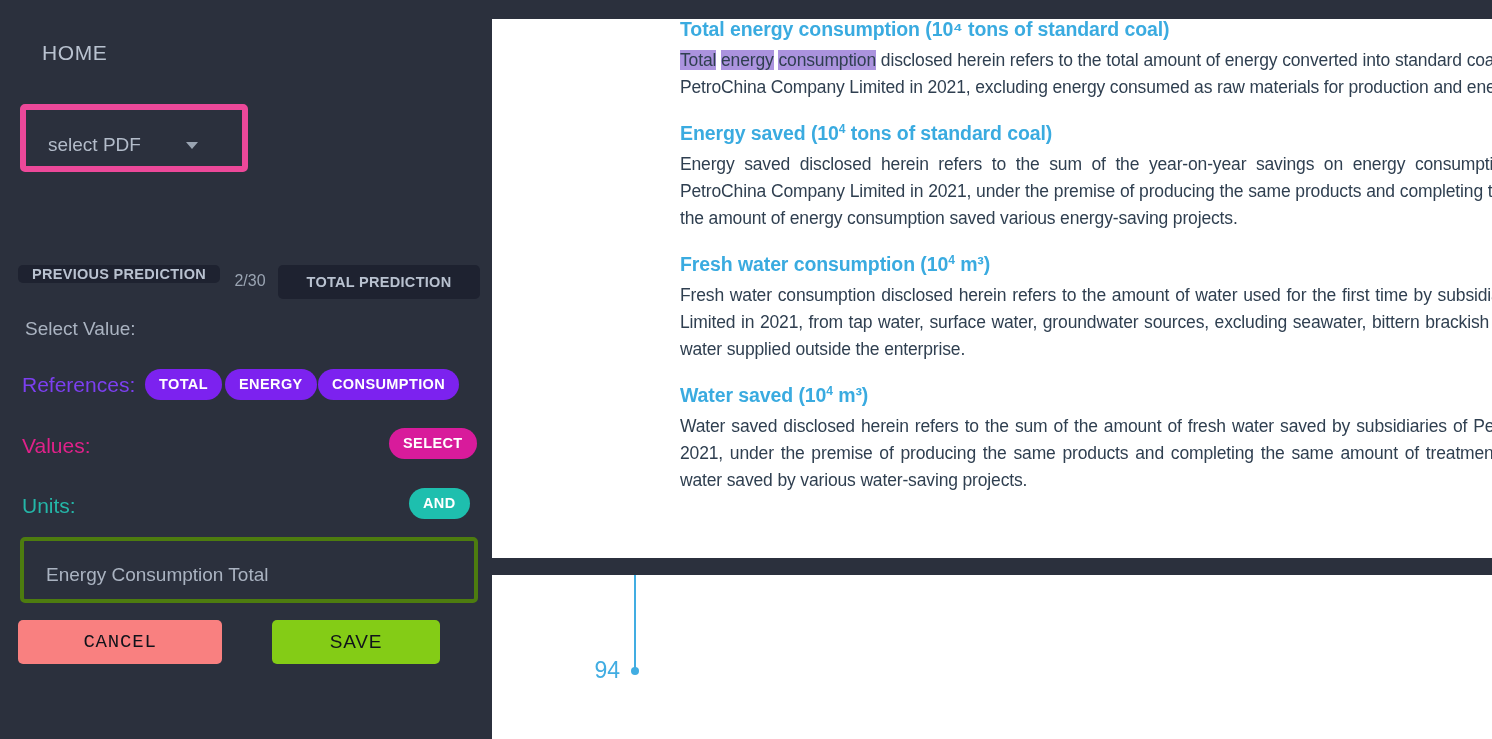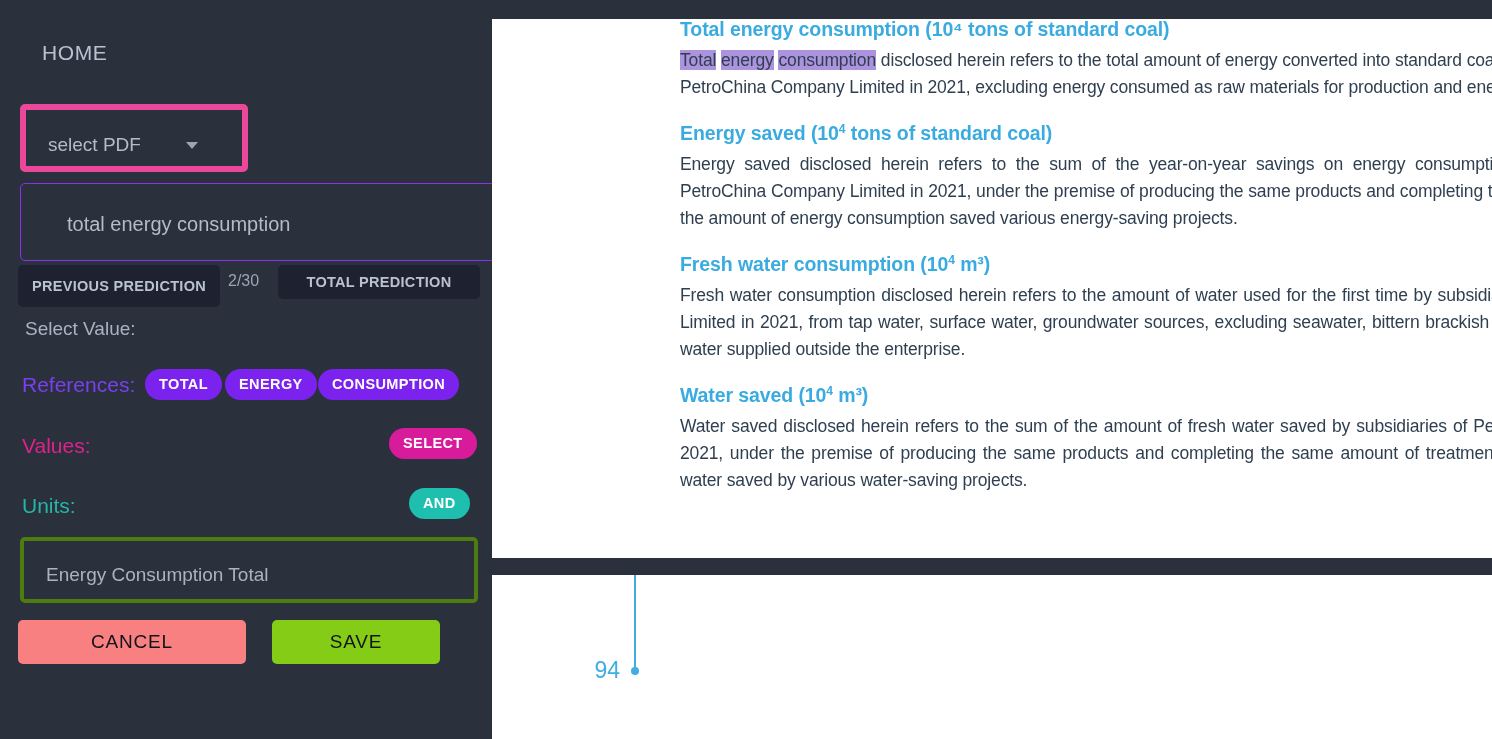--- a/index.html
+++ b/index.html
@@ -84,27 +84,27 @@
     color: #b9c2d0;
     font-family: "Liberation Sans", sans-serif;
     font-size: 14.5px;
     font-weight: bold;
     letter-spacing: 0.3px;
     text-align: center;
     line-height: 17px;
     cursor: pointer;
     padding: 0;
   }
-  #prev-prediction { left: 18px; top: 265px; width: 202px; height: 42px; }
+  #prev-prediction { left: 18px; top: 265px; width: 202px; height: 18px; }
   #next-prediction { left: 278px; top: 265px; width: 202px; height: 34px; }
   .pager-count {
     position: absolute;
     left: 228px; top: 272px;
     width: 44px;
-    text-align: left;
+    text-align: center;
     font-size: 16px;
     color: #9aa4b2;
   }
 
   .select-value-label {
     position: absolute;
     left: 25px; top: 318px;
     font-size: 19px;
     color: #aab3c1;
   }
@@ -167,21 +167,21 @@
     box-sizing: border-box;
     border: none;
     border-radius: 5px;
     height: 44px;
     font-family: "Liberation Sans", sans-serif;
     font-size: 19px;
     letter-spacing: 0.8px;
     color: #10131a;
     cursor: pointer;
   }
-  #cancel-button { left: 18px; top: 620px; width: 228px; background: #f98080; }
+  #cancel-button { left: 18px; top: 620px; width: 204px; background: #f98080; font-family: Liberation Mono, monospace; }
   #save-button   { left: 272px; top: 620px; width: 168px; background: #84cc16; }
 
   
   #doc-panel {
     position: absolute;
     left: 492px; top: 0;
     width: 1000px; height: 558px;
     background: #ffffff;
     overflow: hidden;
   }
@@ -270,23 +270,20 @@
 
   <div id="sidebar">
 
     <div class="home-title">HOME</div>
 
     <div class="pdf-select">
       <span class="label">select PDF</span>
       <span class="caret"></span>
     </div>
 
-    <div class="query-field">
-      <span class="val">total energy consumption</span>
-    </div>
 
     <button class="navbtn" id="prev-prediction">PREVIOUS PREDICTION</button>
 
     <div class="pager-count">2/30</div>
 
     <button class="navbtn" id="next-prediction">TOTAL PREDICTION</button>
 
     <div class="select-value-label">Select Value:</div>
 
     <div class="row-label" id="references-label">References:</div>

